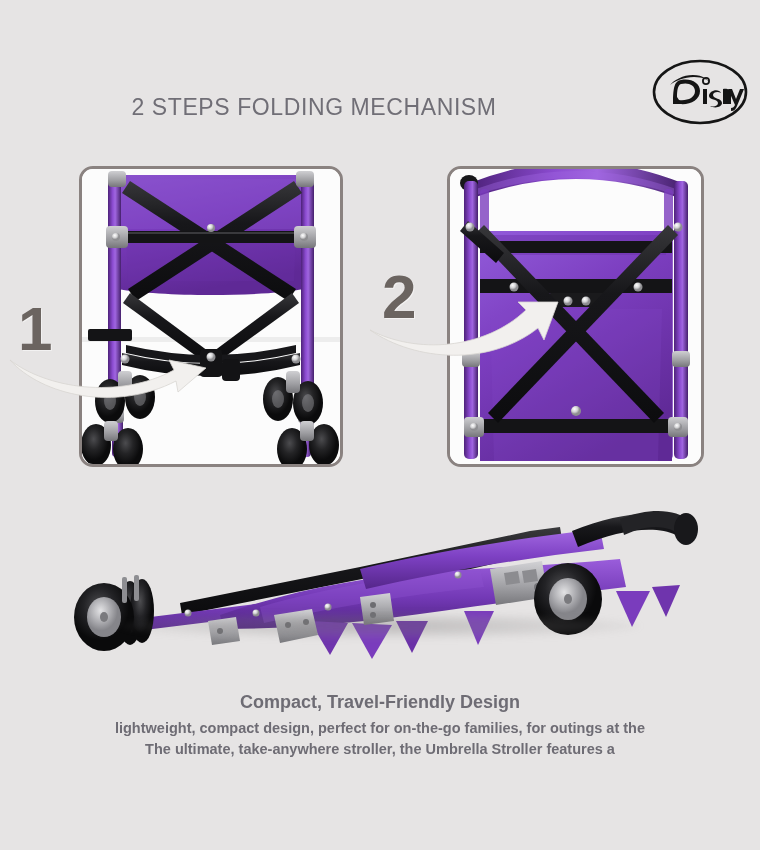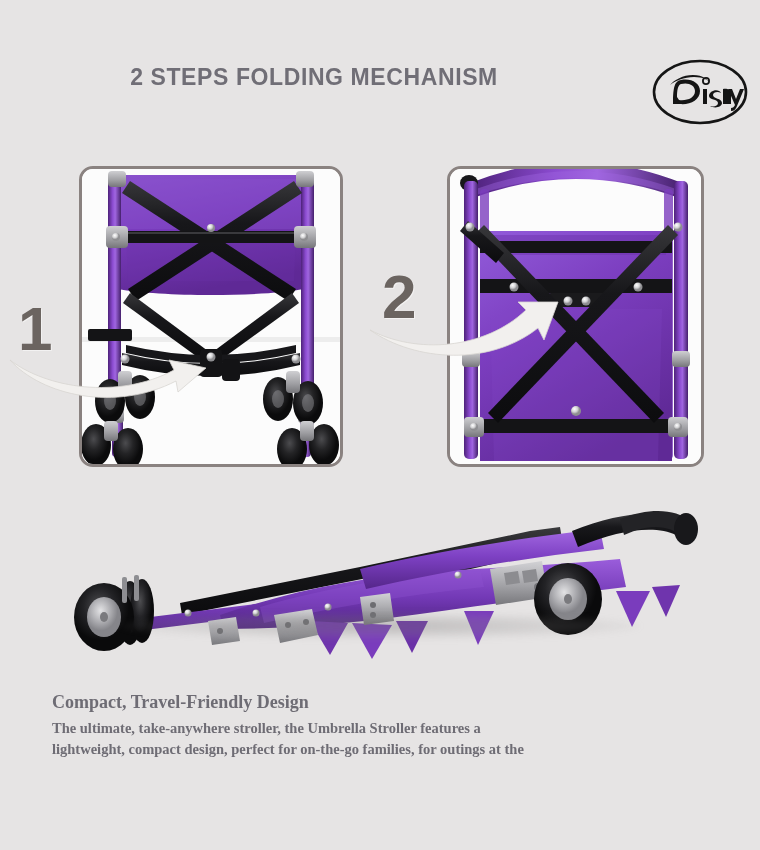--- a/index.html
+++ b/index.html
@@ -17,25 +17,25 @@
   #infographic {
     position: relative;
     width: 760px;
     height: 850px;
   }
 
   
   .headline {
     position: absolute;
     left: 0;
-    top: 64px;
+    top: 94px;
     width: 628px;
     text-align: center;
     font-size: 23px;
-    font-weight: bold;
+    font-weight: normal;
     letter-spacing: 0.6px;
     color: #706e76;
     white-space: nowrap;
   }
   .brand-logo {
     position: absolute;
     left: 651px;
     top: 56px;
     width: 98px;
     height: 72px;
@@ -85,24 +85,24 @@
     width: 520px;
     height: 26px;
     border-radius: 50%;
     background: radial-gradient(ellipse at center, rgba(120,118,118,.38) 0%, rgba(150,148,148,.16) 55%, rgba(230,228,228,0) 78%);
     filter: blur(3px);
   }
 
   
   .copy-block {
     position: absolute;
-    left: 52px;
+    left: 60px;
     top: 692px;
     width: 640px;
-    font-family: Liberation Serif, serif;
+    text-align: center;
   }
   .copy-title {
     font-size: 18px;
     font-weight: bold;
     color: #6e6c74;
     margin-bottom: 5px;
   }
   .copy-body {
     font-size: 14.5px;
     font-weight: bold;
@@ -409,18 +409,18 @@
       <circle cx="128" cy="118" r="3.5" fill="url(#rivetg)"></circle>
       <circle cx="196" cy="118" r="3.5" fill="url(#rivetg)"></circle>
       <circle cx="268" cy="112" r="3.5" fill="url(#rivetg)"></circle>
       <circle cx="398" cy="80" r="3.5" fill="url(#rivetg)"></circle>
     </svg>
   </div>
 
   <div class="copy-block">
     <div class="copy-title">Compact, Travel-Friendly Design</div>
     <div class="copy-body">
+      <span>lightweight, compact design, perfect for on-the-go families, for outings at the</span>
       <span>The ultimate, take-anywhere stroller, the Umbrella Stroller features a</span>
-      <span>lightweight, compact design, perfect for on-the-go families, for outings at the</span>
     </div>
   </div>
 
 </div>
 
 </body></html>

